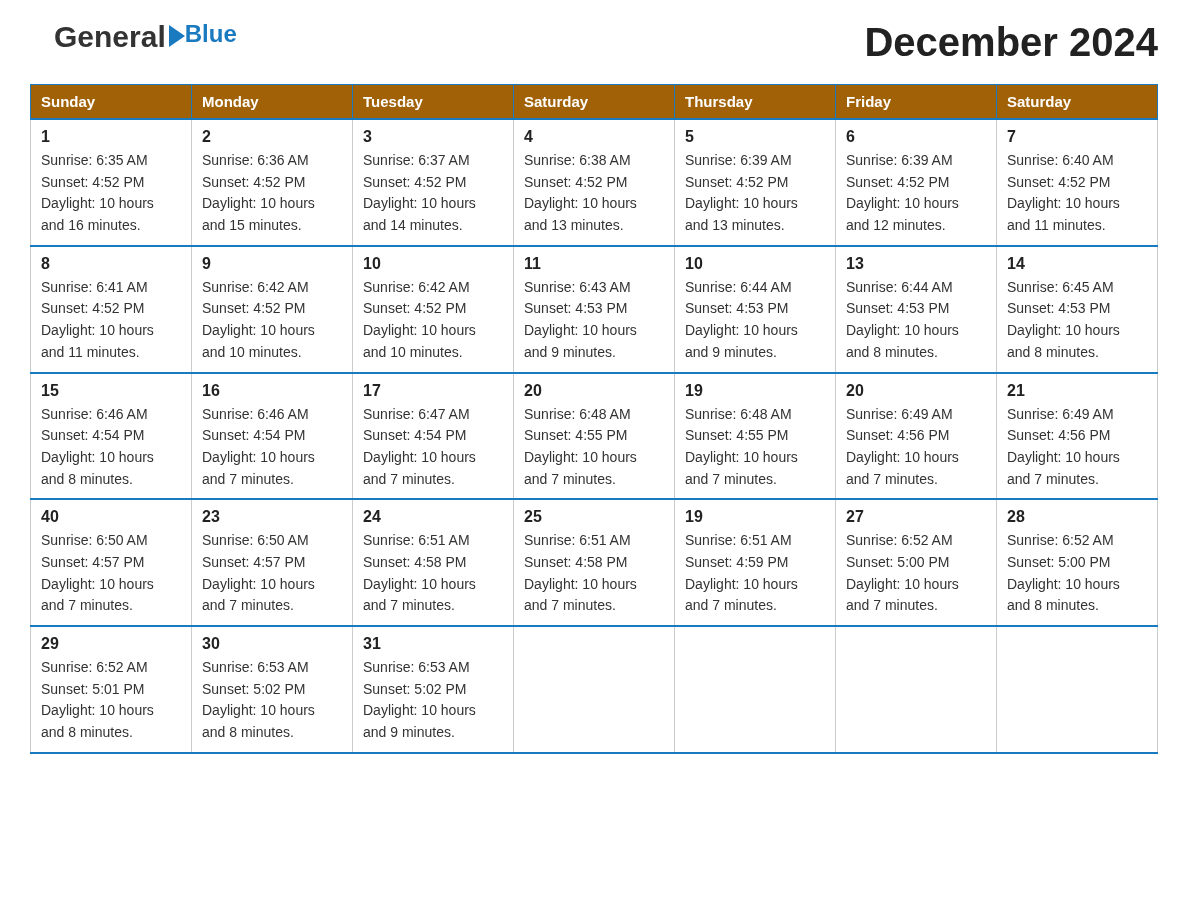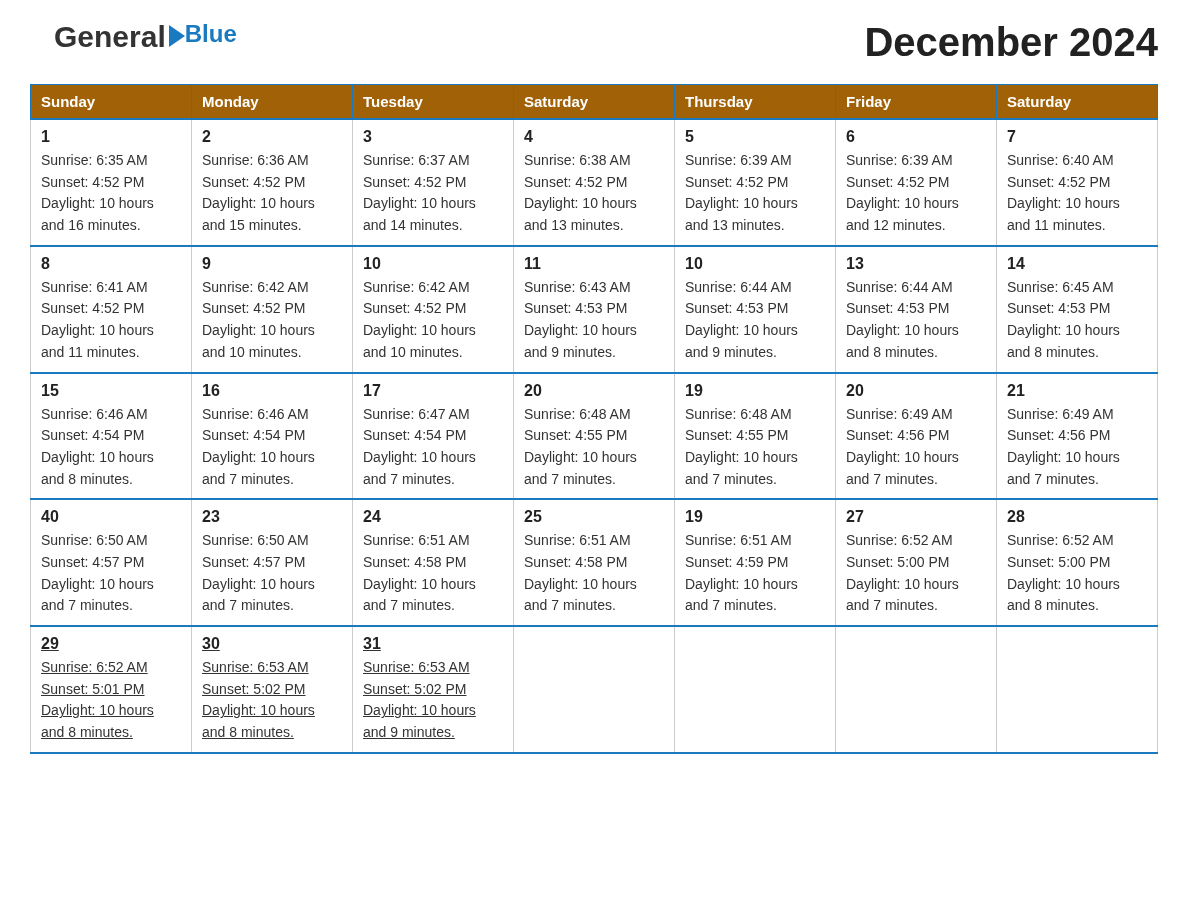--- a/index.html
+++ b/index.html
@@ -64,21 +64,20 @@
       color: #222;
       margin-bottom: 4px;
     }
     .day-info {
       font-size: 14px;
       line-height: 1.55;
       color: #333;
     }
     tbody tr:last-child td {
       border-bottom: 2px solid #1a7abf;
-      text-decoration: underline;
     }
     .logo-wrapper {
       display: flex;
       align-items: center;
     }
     .logo-general {
       font-size: 30px;
       font-weight: bold;
       color: #333;
     }

